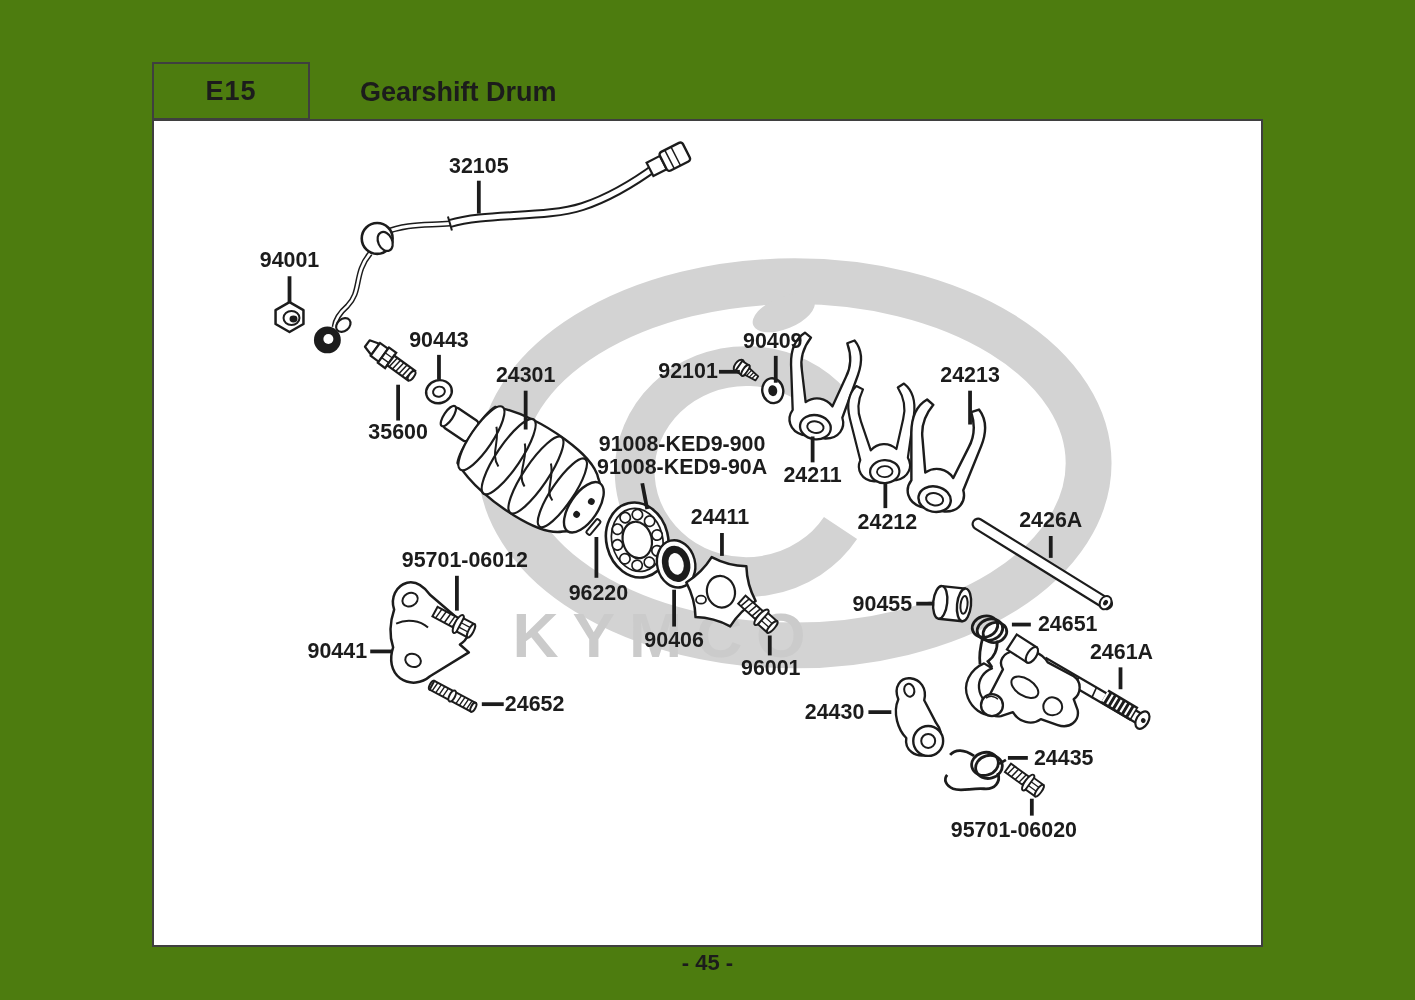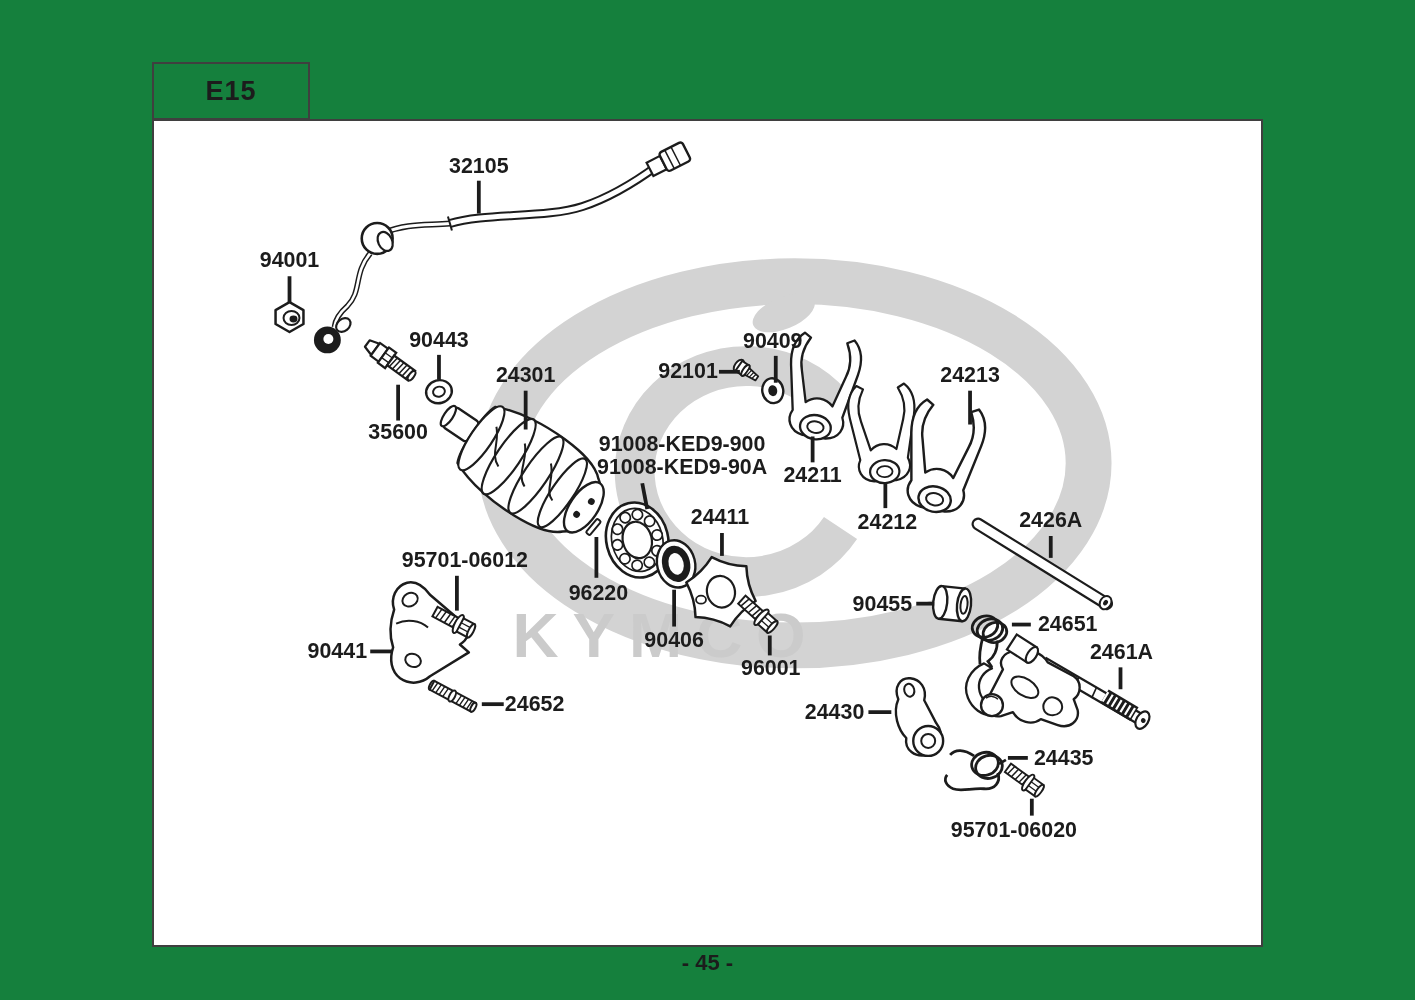--- a/index.html
+++ b/index.html
@@ -1,17 +1,17 @@
 <!DOCTYPE html>
 <html><head>
 <meta charset="utf-8">
 <style>
   html,body{margin:0;padding:0;background:#ffffff;}
   body{width:1415px;height:1000px;position:relative;font-family:"Liberation Sans",sans-serif;}
-  .sheet{position:absolute;inset:0;background:#15803d;}
+  .sheet{position:absolute;inset:0;background:#4d7c0f;}
   .code-box{position:absolute;left:152px;top:62px;width:158px;height:58px;border:2px solid #3f3f3f;
             box-sizing:border-box;display:flex;align-items:center;justify-content:center;
             font-size:27px;font-weight:700;color:#1c1c1c;letter-spacing:1px;}
   .page-title{position:absolute;left:360px;top:77px;font-size:27px;font-weight:700;color:#1c1c1c;}
   .frame{position:absolute;left:152px;top:119px;width:1111px;height:828px;border:2px solid #3f3f3f;
          box-sizing:border-box;background:#fff;}
   .frame svg{position:absolute;left:0;top:0;width:100%;height:100%;}
   .page-num{position:absolute;left:152px;top:950px;width:1111px;text-align:center;
             font-size:22px;font-weight:700;color:#1c1c1c;}
   .plabel{font:700 21.5px "Liberation Sans",sans-serif;fill:#1c1c1c;text-anchor:middle;}
@@ -19,20 +19,21 @@
   .wm-text{font:700 64px "Liberation Sans",sans-serif;fill:#cbcbcb;letter-spacing:14px;text-anchor:middle;}
 </style>
 </head>
 <body>
 
 <div class="sheet">
 
   <div class="code-box">
     <span>E15</span>
   </div>
+  <div class="page-title">Gearshift Drum</div>
 
   <div class="frame">
     <svg viewBox="152 119 1111 828" preserveAspectRatio="none">
       <defs>
         <g id="fork">
           <path d="M -12,18 C -26,16 -31,4 -26,-6 L -35,-52 C -38,-68 -34,-80 -26,-87 L -19,-83 C -25,-72 -27,-60 -23,-48 L -14,-16 C -6,-24 6,-24 14,-16 L 23,-48 C 27,-60 25,-72 19,-83 L 26,-87 C 34,-80 38,-68 35,-52 L 26,-6 C 31,4 26,16 12,18 Z" fill="#fff" stroke="#1c1c1c" stroke-width="2.4" stroke-linejoin="round"></path>
           <ellipse cx="0" cy="8" rx="16" ry="12.5" fill="#fff" stroke="#1c1c1c" stroke-width="2.4"></ellipse>
           <ellipse cx="0" cy="8" rx="8.5" ry="6" fill="#fff" stroke="#1c1c1c" stroke-width="2"></ellipse>
         </g>
         <g id="fbolt">

